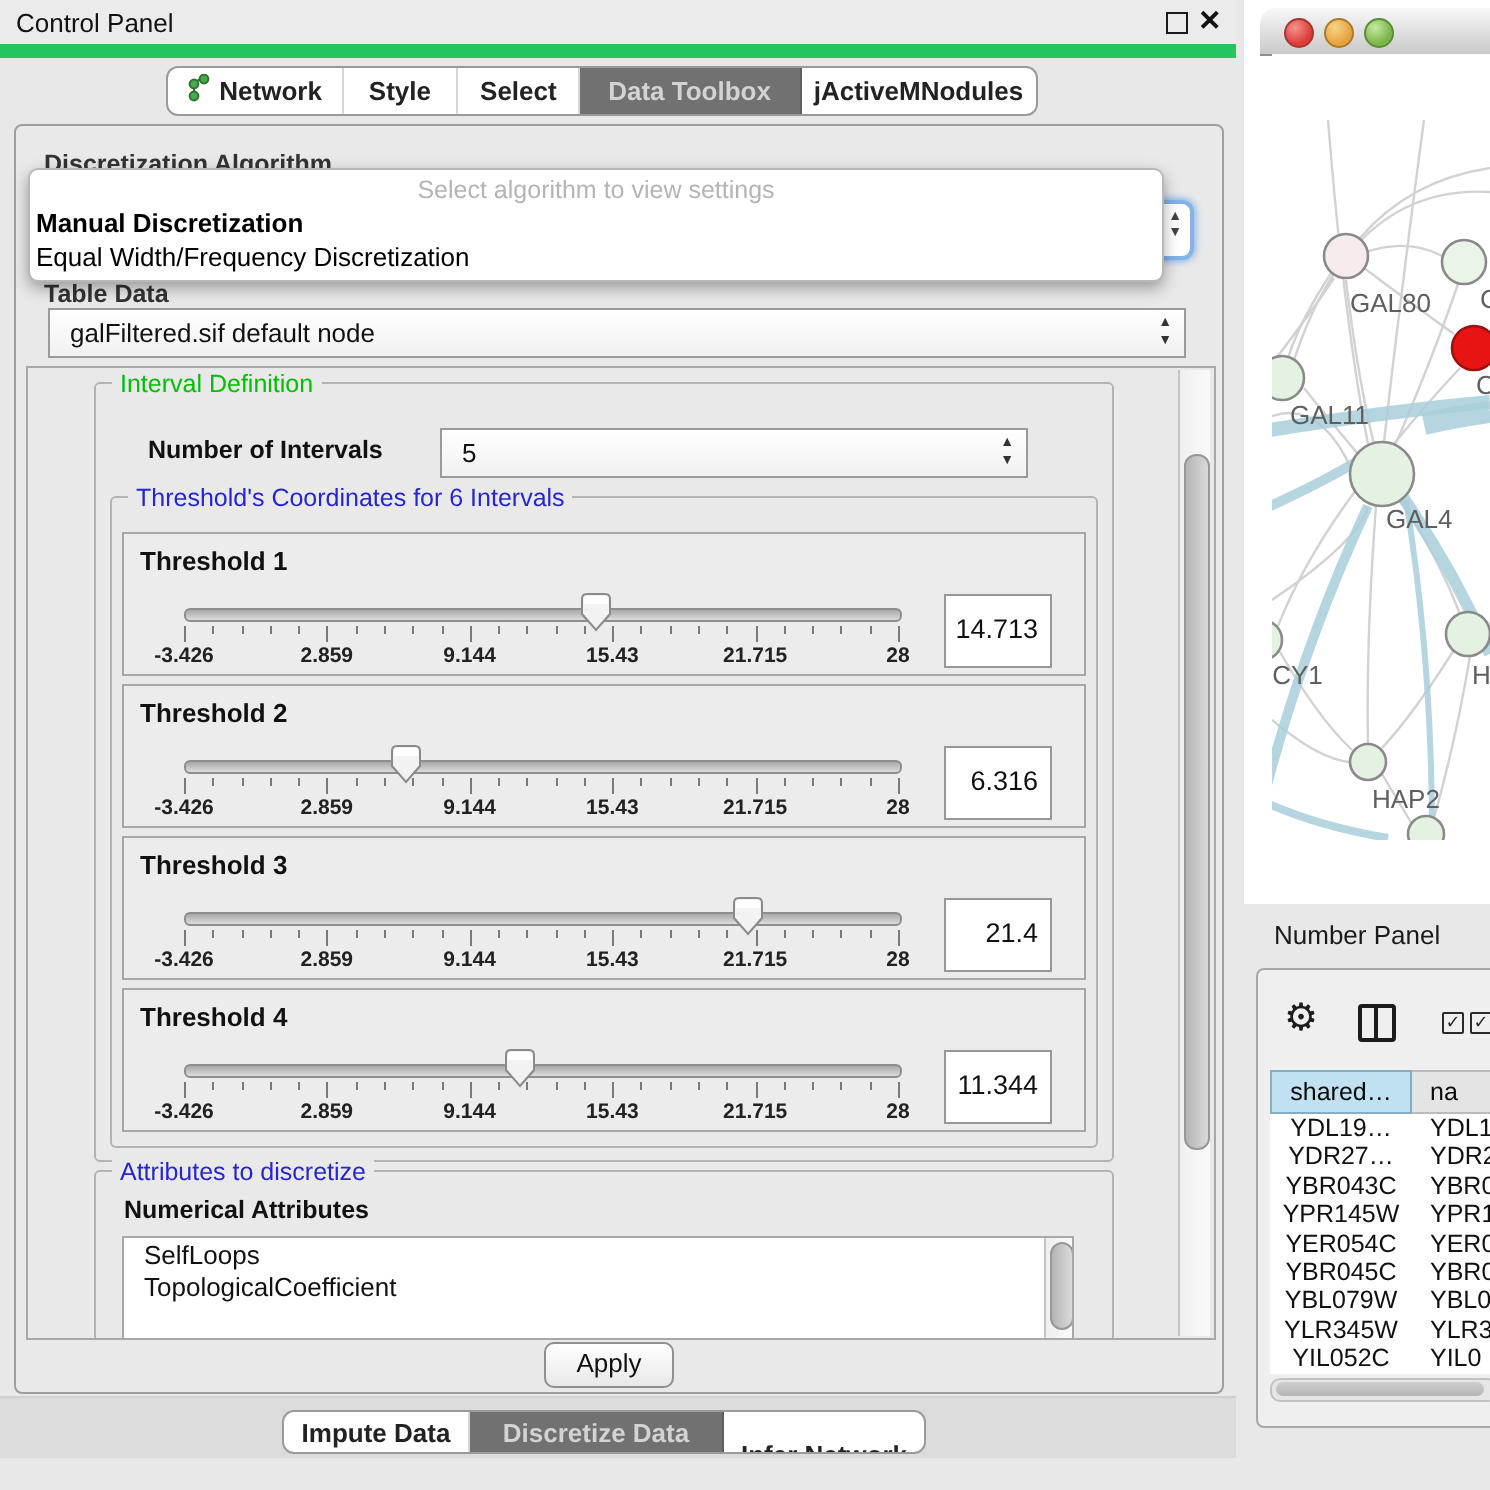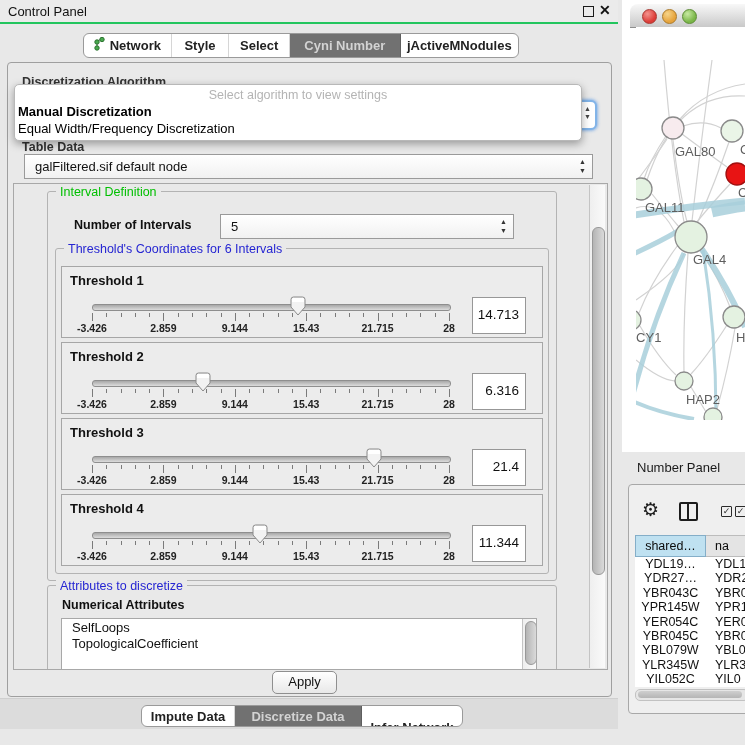--- a/index.html
+++ b/index.html
@@ -1,21 +1,21 @@
 <!DOCTYPE html>
 <html><head>
 <meta charset="utf-8">
 <style>
   html,body{margin:0;padding:0;}
   #root{position:relative;width:745px;height:745px;background:#e8e8e8;overflow:hidden;
         font-family:"Liberation Sans",sans-serif;color:#1a1a1a;}
   .abs{position:absolute;}
 
   
-  .titlebar{left:0;top:0;width:618px;height:22px;background:#ebebeb;border-bottom:2px solid #22c55e;}
+  .titlebar{left:0;top:0;width:618px;height:22px;background:#ebebeb;border-bottom:7px solid #22c55e;}
   .titlebar .title{position:absolute;left:8px;top:4px;font-size:13px;color:#111;}
   .float-ico{position:absolute;left:583px;top:6px;width:9px;height:9px;border:1.5px solid #1a1a1a;background:transparent;}
   .close-ico{position:absolute;left:599px;top:2px;font-size:14px;font-weight:bold;color:#111;}
 
   
   .tabbar{left:83px;top:33px;width:434px;height:23px;background:#fff;border:1px solid #9a9a9a;border-radius:6px;
           display:flex;overflow:hidden;}
   .tab{display:flex;align-items:center;justify-content:center;font-size:13px;font-weight:bold;color:#222;
        border-right:1px solid #d6d6d6;white-space:nowrap;}
   .tab:last-child{border-right:none;}
@@ -132,21 +132,21 @@
       </span>
       <span>Network</span>
     </div>
     <div class="tab" style="width:57px;">
         <span>Style</span>
       </div>
     <div class="tab" style="width:60px;">
         <span>Select</span>
       </div>
     <div class="tab sel" style="width:110px;">
-        <span>Cyni Number</span>
+        <span>Data Toolbox</span>
       </div>
     <div class="tab" style="width:118px;">
         <span>jActiveMNodules</span>
       </div>
   </div>
 
   <div class="abs outerbox"></div>
 
   <div class="abs disc-label">Discretization Algorithm</div>
 

